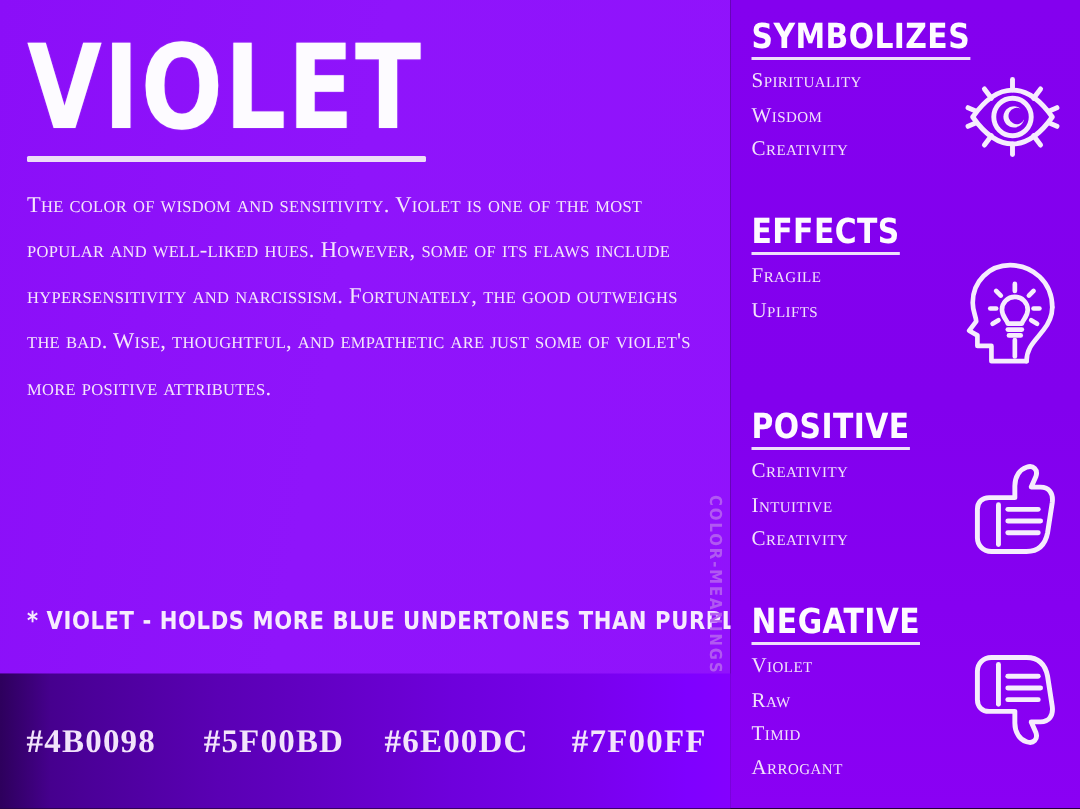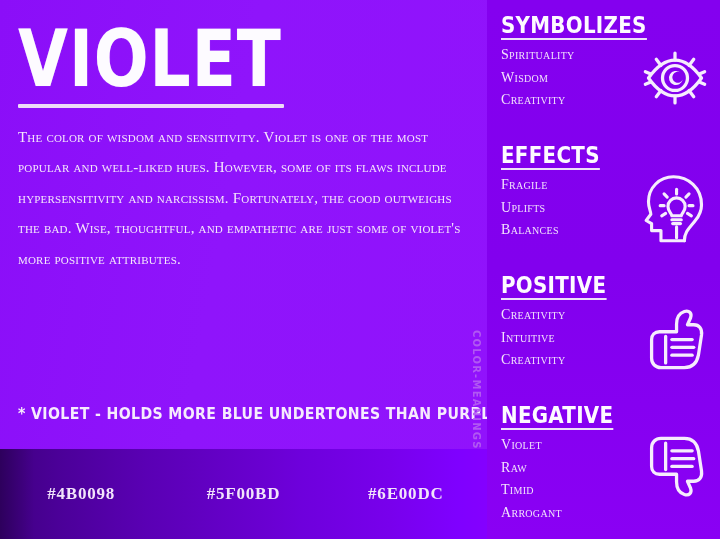--- a/index.html
+++ b/index.html
@@ -83,21 +83,21 @@
     content:"";
     position:absolute; left:0; top:0; bottom:0; width:34px;
     background:linear-gradient(90deg,rgba(0,0,0,.28),rgba(0,0,0,0));
     pointer-events:none;
   }
   .swatch-cell {
     flex:1 1 0;
     text-align:center;
     font-family:"Liberation Serif","DejaVu Serif",serif;
     font-weight:bold;
-    font-size:17px;
+    font-size:22px;
     letter-spacing:0.8px;
     color:#f2e4fb;
     position:relative; z-index:2;
   }
 
   
   #watermark {
     position:absolute;
     right:4px; top:330px;
     font-family:"Liberation Sans Narrow","DejaVu Sans Condensed","Liberation Sans",sans-serif;
@@ -176,20 +176,21 @@
     </div>
 
     <div id="footnote">* VIOLET - HOLDS MORE BLUE UNDERTONES THAN PURPLE</div>
 
     <div id="watermark">COLOR-MEANINGS.COM</div>
 
     <div id="swatch-strip">
       <div class="swatch-cell">#4B0098</div>
       <div class="swatch-cell">#5F00BD</div>
       <div class="swatch-cell">#6E00DC</div>
+      <div class="swatch-cell">#7F00FF</div>
     </div>
   </div>
 
   <div id="right-panel">
 
     <div class="section">
       <div class="section-heading">SYMBOLIZES</div>
       <ul class="section-list">
         <li>Spirituality</li>
         <li>Wisdom</li>
@@ -212,21 +213,20 @@
           <line x1="88" y1="58" x2="81" y2="55"></line>
         </svg>
       </div>
     </div>
 
     <div class="section">
       <div class="section-heading">EFFECTS</div>
       <ul class="section-list">
         <li>Fragile</li>
         <li>Uplifts</li>
-        <li>Balances</li>
       </ul>
       <div class="section-icon">
         <svg viewBox="0 0 100 100" fill="none" stroke="#f6ecfd" stroke-width="4" stroke-linecap="round" stroke-linejoin="round">
           <path d="M84 46 C84 24 67 10 48 10 C30 10 16 24 16 42 C16 50 19 54 19 58
                    L13 66 L20 70 L20 79 L32 79 L32 92 L62 92"></path>
           <path d="M62 92 C62 80 70 74 76 66 C81 60 84 54 84 46"></path>
           <path d="M41 48 a11 11 0 0 1 22 0 c0 6 -4 8 -5 12 l-12 0 c-1 -4 -5 -6 -5 -12 Z"></path>
           <line x1="46" y1="65" x2="58" y2="65"></line>
           <line x1="47" y1="70" x2="57" y2="70"></line>
           <line x1="52" y1="74" x2="52" y2="88"></line>

